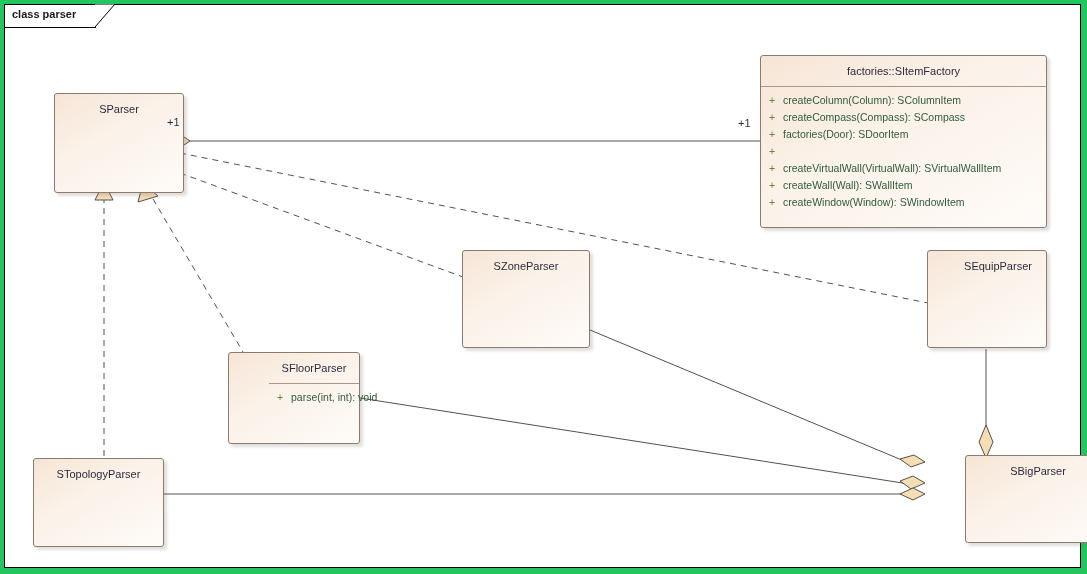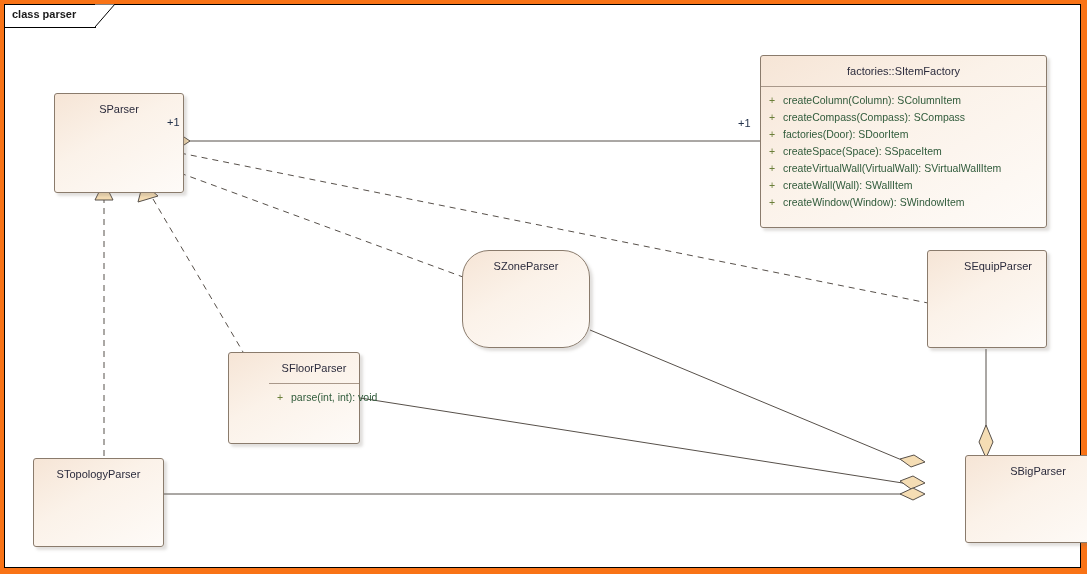--- a/index.html
+++ b/index.html
@@ -8,21 +8,21 @@
     padding: 0;
     background: #ffffff;
   }
   body {
     font-family: "Liberation Sans", sans-serif;
   }
   #canvas {
     position: relative;
     width: 1087px;
     height: 574px;
-    background: #f97316;
+    background: #22c55e;
     overflow: hidden;
   }
 
   
   #frame {
     position: absolute;
     left: 4px;
     top: 4px;
     width: 1077px;
     height: 564px;
@@ -211,38 +211,37 @@
       <div class="member-row">
         <span class="member-vis">+</span>
         <span class="member-sig">createCompass(Compass): SCompass</span>
       </div>
       <div class="member-row">
         <span class="member-vis">+</span>
         <span class="member-sig">factories(Door): SDoorItem</span>
       </div>
       <div class="member-row">
         <span class="member-vis">+</span>
-        <span class="member-sig">createSpace(Space): SSpaceItem</span>
       </div>
       <div class="member-row">
         <span class="member-vis">+</span>
         <span class="member-sig">createVirtualWall(VirtualWall): SVirtualWallItem</span>
       </div>
       <div class="member-row">
         <span class="member-vis">+</span>
         <span class="member-sig">createWall(Wall): SWallItem</span>
       </div>
       <div class="member-row">
         <span class="member-vis">+</span>
         <span class="member-sig">createWindow(Window): SWindowItem</span>
       </div>
     </div>
   </div>
 
-  <div class="uml-class" style="left:462px; top:250px; width:128px; height:98px;border-radius:27px;">
+  <div class="uml-class" style="left:462px; top:250px; width:128px; height:98px;">
     <div class="uml-name">SZoneParser</div>
   </div>
 
   <div class="uml-class" style="left:927px; top:250px; width:120px; height:98px;padding-left:22px;">
     <div class="uml-name">SEquipParser</div>
   </div>
 
   <div class="uml-class has-compartment" style="left:228px; top:352px; width:132px; height:92px;padding-left:40px;">
     <div class="uml-name">SFloorParser</div>
     <div class="uml-members">

